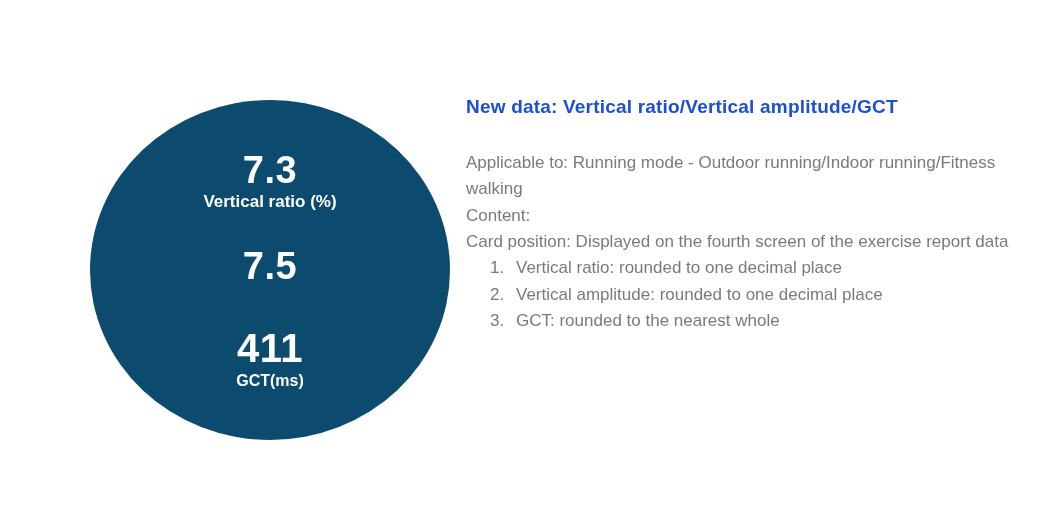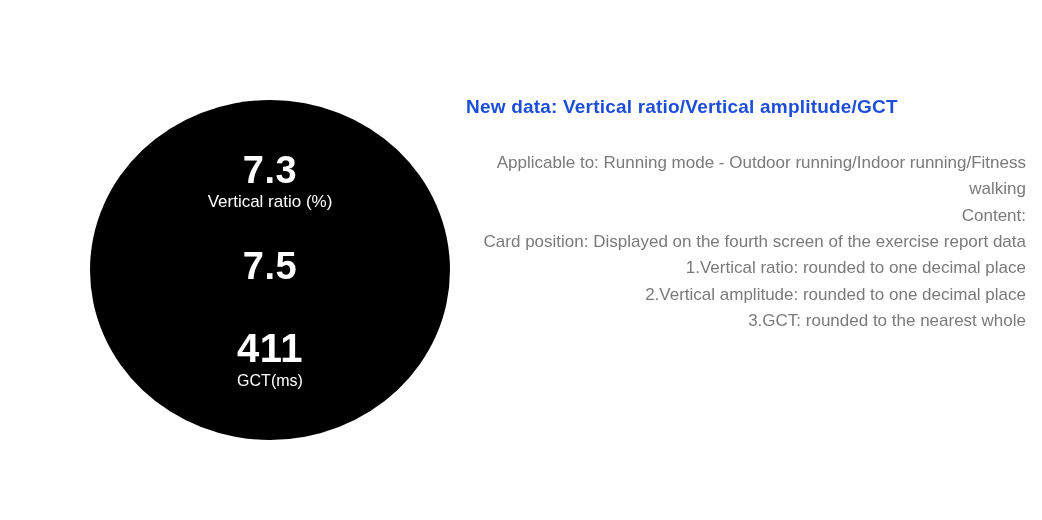--- a/index.html
+++ b/index.html
@@ -21,41 +21,41 @@
   }
 
   
   .watch-face {
     position: absolute;
     left: 90px;
     top: 100px;
     width: 360px;
     height: 340px;
     border-radius: 50%;
-    background: #000000;
+    background: #0c4a6e;
     display: flex;
     flex-direction: column;
     align-items: center;
     justify-content: center;
     box-sizing: border-box;
   }
   .metric {
     text-align: center;
     color: #ffffff;
     width: 100%;
   }
   .metric-value {
     font-size: 38px;
     font-weight: bold;
     line-height: 1.08;
     letter-spacing: 0.5px;
   }
   .metric-label {
     font-size: 17px;
-    font-weight: normal;
+    font-weight: bold;
     line-height: 1.2;
     margin-top: 1px;
   }
   .metric.m1 { margin-bottom: 34px; }
   .metric.m2 { margin-bottom: 40px; }
   .metric.m3 .metric-value { font-size: 40px; }
   .metric.m3 .metric-label { font-size: 16px; }
 
   
   .info {
@@ -68,21 +68,20 @@
     font-size: 19px;
     font-weight: bold;
     color: #1d4ed8;
     margin-bottom: 32px;
     letter-spacing: 0.2px;
   }
   .info-body {
     color: #7a7a7a;
     font-size: 17px;
     line-height: 1.55;
-    text-align: right;
   }
   .info-line {
     margin: 0 0 0 0;
   }
   .info-list {
     list-style: none;
     margin: 0;
     padding: 0;
   }
   .info-list li {

